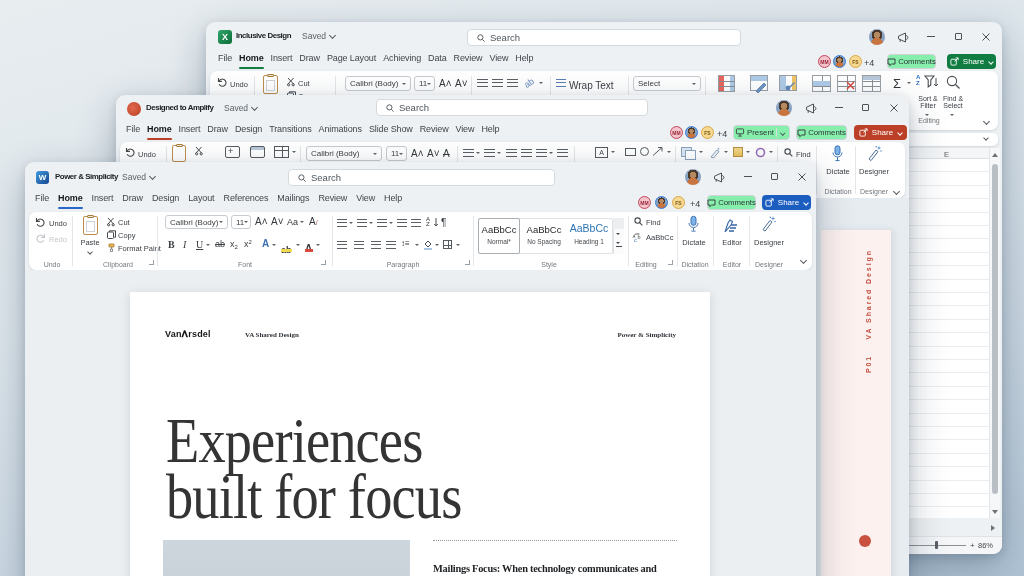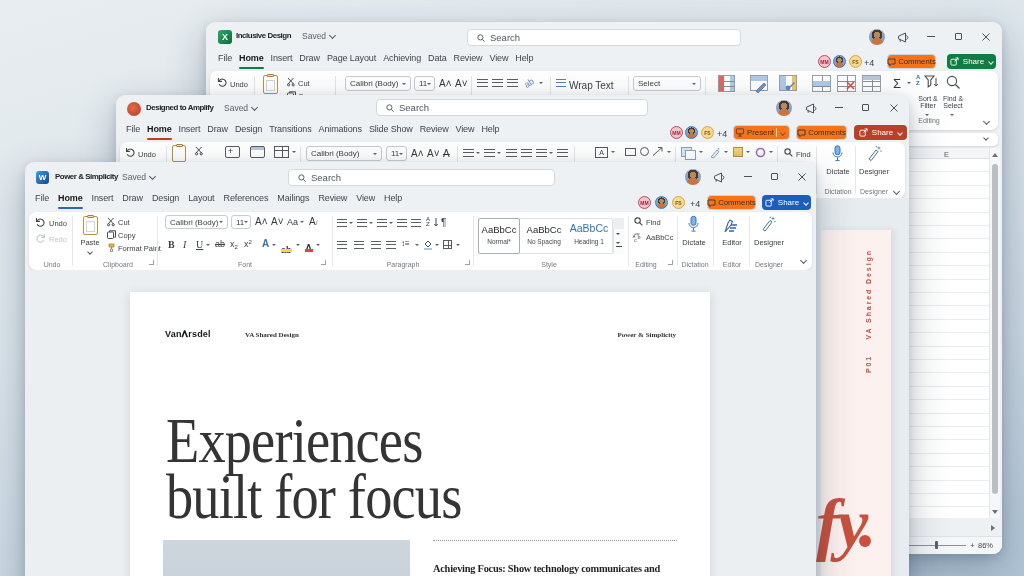--- a/index.html
+++ b/index.html
@@ -15,21 +15,21 @@
 .act i{position:absolute;left:0;right:0;bottom:-6px;height:2.5px;border-radius:2px;font-style:normal}
 .rib{position:absolute;background:#fff;border-radius:7px;box-shadow:0 1px 2.5px rgba(0,0,0,.12)}
 .dv{position:absolute;width:1px;background:#e4e7ea}
 .gl{position:absolute;font-size:7px;color:#73787d;white-space:nowrap;transform:translateX(-50%)}
 .it{position:absolute;font-size:8px;color:#3a3f44;white-space:nowrap}
 .cd{position:absolute;width:0;height:0;border-left:2.3px solid transparent;border-right:2.3px solid transparent;border-top:2.8px solid #5f6368}
 .cv{position:absolute;width:5px;height:5px;border-right:1.3px solid #565b60;border-bottom:1.3px solid #565b60;transform:rotate(45deg)}
 .cb{position:absolute;border:1px solid #c6ccd1;border-radius:3px;background:#fff;font-size:8.5px;color:#3c4043;display:flex;align-items:center;padding:0 4px;justify-content:space-between}
 .ln{position:absolute;background:repeating-linear-gradient(to bottom,#5a6065 0,#5a6065 1px,transparent 1px,transparent 3.4px)}
 .btn{position:absolute;border-radius:4px;display:flex;align-items:center;justify-content:center;gap:4px;white-space:nowrap}
-.btn.lt{background:#f97316;border:1px solid #d0d4d8;color:#2f3438;font-size:8.5px}
+.btn.lt{background:#86efac;border:1px solid #d0d4d8;color:#2f3438;font-size:8.5px}
 .av{position:absolute;border-radius:50%;display:flex;align-items:center;justify-content:center;font-size:5px;font-weight:bold}
 .ph{position:absolute;border-radius:50%;background:radial-gradient(circle at 50% 92%,#c8743f 0 35%,transparent 36%),radial-gradient(circle at 50% 38%,#b68a60 0 24%,#4a382a 25% 42%,transparent 43%),linear-gradient(#93abca,#7e99bb)}
 svg.ic{position:absolute;overflow:visible}
 .bld{font-weight:bold}
 </style></head>
 <body>
 
 <div class="w" id="xl" style="left:206px;top:22px;width:796px;height:532px">
 
   <div class="a" style="left:12px;top:8px;width:14px;height:14px;border-radius:3px;background:linear-gradient(135deg,#2fa86b,#0e6b38);display:flex;align-items:center;justify-content:center;color:#fff;font-size:9px;font-weight:bold">X</div>
@@ -355,21 +355,20 @@
       <circle cx="9.3" cy="1.8" r=".7" fill="#4a86c8"></circle>
       <circle cx="14" cy="6" r=".7" fill="#4a86c8"></circle>
     </svg>
   <div class="it" style="left:758px;top:72px;font-size:7.5px;transform:translateX(-50%)">Designer</div>
   <div class="gl" style="left:758px;top:93px">Designer</div>
   <div class="cv" style="left:778px;top:94px"></div>
 
   <div class="a" style="left:0;top:103px;width:793px;height:417px;background:#e7ecf0"></div>
   <div class="a" style="left:705px;top:135px;width:70px;height:385px;background:#fdf1ef;box-shadow:3px 0 6px rgba(60,70,90,.10)"></div>
   <div class="a" style="left:749px;top:278px;transform:rotate(-90deg);transform-origin:left top;font-size:7px;font-weight:bold;color:#c14b3c;letter-spacing:1.9px;white-space:nowrap">P01&nbsp;&nbsp;&nbsp;&nbsp;VA Shared Design</div>
-  <div class="a" style="left:700px;top:394px;font-family:'Liberation Serif',serif;font-style:italic;font-weight:bold;font-size:70px;line-height:1;color:#c8513f;letter-spacing:-2px">fy</div>
   <div class="a" style="left:743px;top:440px;width:12px;height:12px;border-radius:50%;background:#c8513f"></div>
 </div>
 
 <div class="w" id="wd" style="left:25px;top:162px;width:791px;height:450px">
   <div class="a" style="left:11px;top:9px;width:13px;height:13px;border-radius:3px;background:linear-gradient(135deg,#3f9be0,#15468f);display:flex;align-items:center;justify-content:center;color:#fff;font-size:8px;font-weight:bold">W</div>
   <div class="ttl" style="left:30px;top:10px">Power &amp; Simplicity</div>
   <div class="sav" style="left:97px;top:10px">Saved</div>
   <div class="cv" style="left:125px;top:12px"></div>
   <div class="sb" style="left:263px;top:7px;width:267px">
     <svg class="ic" style="position:static" width="8" height="8" viewBox="0 0 8 8">
@@ -577,15 +576,15 @@
   <div class="cv" style="left:776px;top:96px"></div>
 
   <div class="a" style="left:0;top:108px;width:791px;height:342px;background:#eceff2"></div>
   <div class="a" id="page" style="left:105px;top:130px;width:580px;height:320px;background:#fff;box-shadow:0 2px 10px rgba(30,40,60,.14)">
     <div class="a" style="left:35px;top:37px;font-size:9px;font-weight:bold;color:#16181a;letter-spacing:.2px">Van𝚲rsdel</div>
     <div class="a" style="left:115px;top:38.5px;font-size:7px;font-weight:bold;font-family:'Liberation Serif',serif;color:#2e3338">VA Shared Design</div>
     <div class="a" style="right:34px;top:38.5px;font-size:7px;font-weight:bold;font-family:'Liberation Serif',serif;color:#2e3338">Power &amp; Simplicity</div>
     <div class="a" style="left:36px;top:121px;font-size:64px;line-height:56px;font-family:'Liberation Serif',serif;color:#343434;letter-spacing:-1px;transform:scaleX(.85);transform-origin:left top">Experiences<br>built for focus</div>
     <div class="a" style="left:33px;top:248px;width:247px;height:72px;background:linear-gradient(#cdd5dd,#c7cfd8)"></div>
     <div class="a" style="left:303px;top:248px;width:244px;border-top:1px dotted #90959a"></div>
-    <div class="a" style="left:303px;top:271px;width:280px;font-size:10.4px;letter-spacing:-.25px;font-weight:bold;font-family:'Liberation Serif',serif;color:#1e2124">Achieving Focus: Show technology communicates and</div>
+    <div class="a" style="left:303px;top:271px;width:280px;font-size:10.4px;letter-spacing:-.25px;font-weight:bold;font-family:'Liberation Serif',serif;color:#1e2124">Mailings Focus: When technology communicates and</div>
   </div>
 </div>
 
 </body></html>

